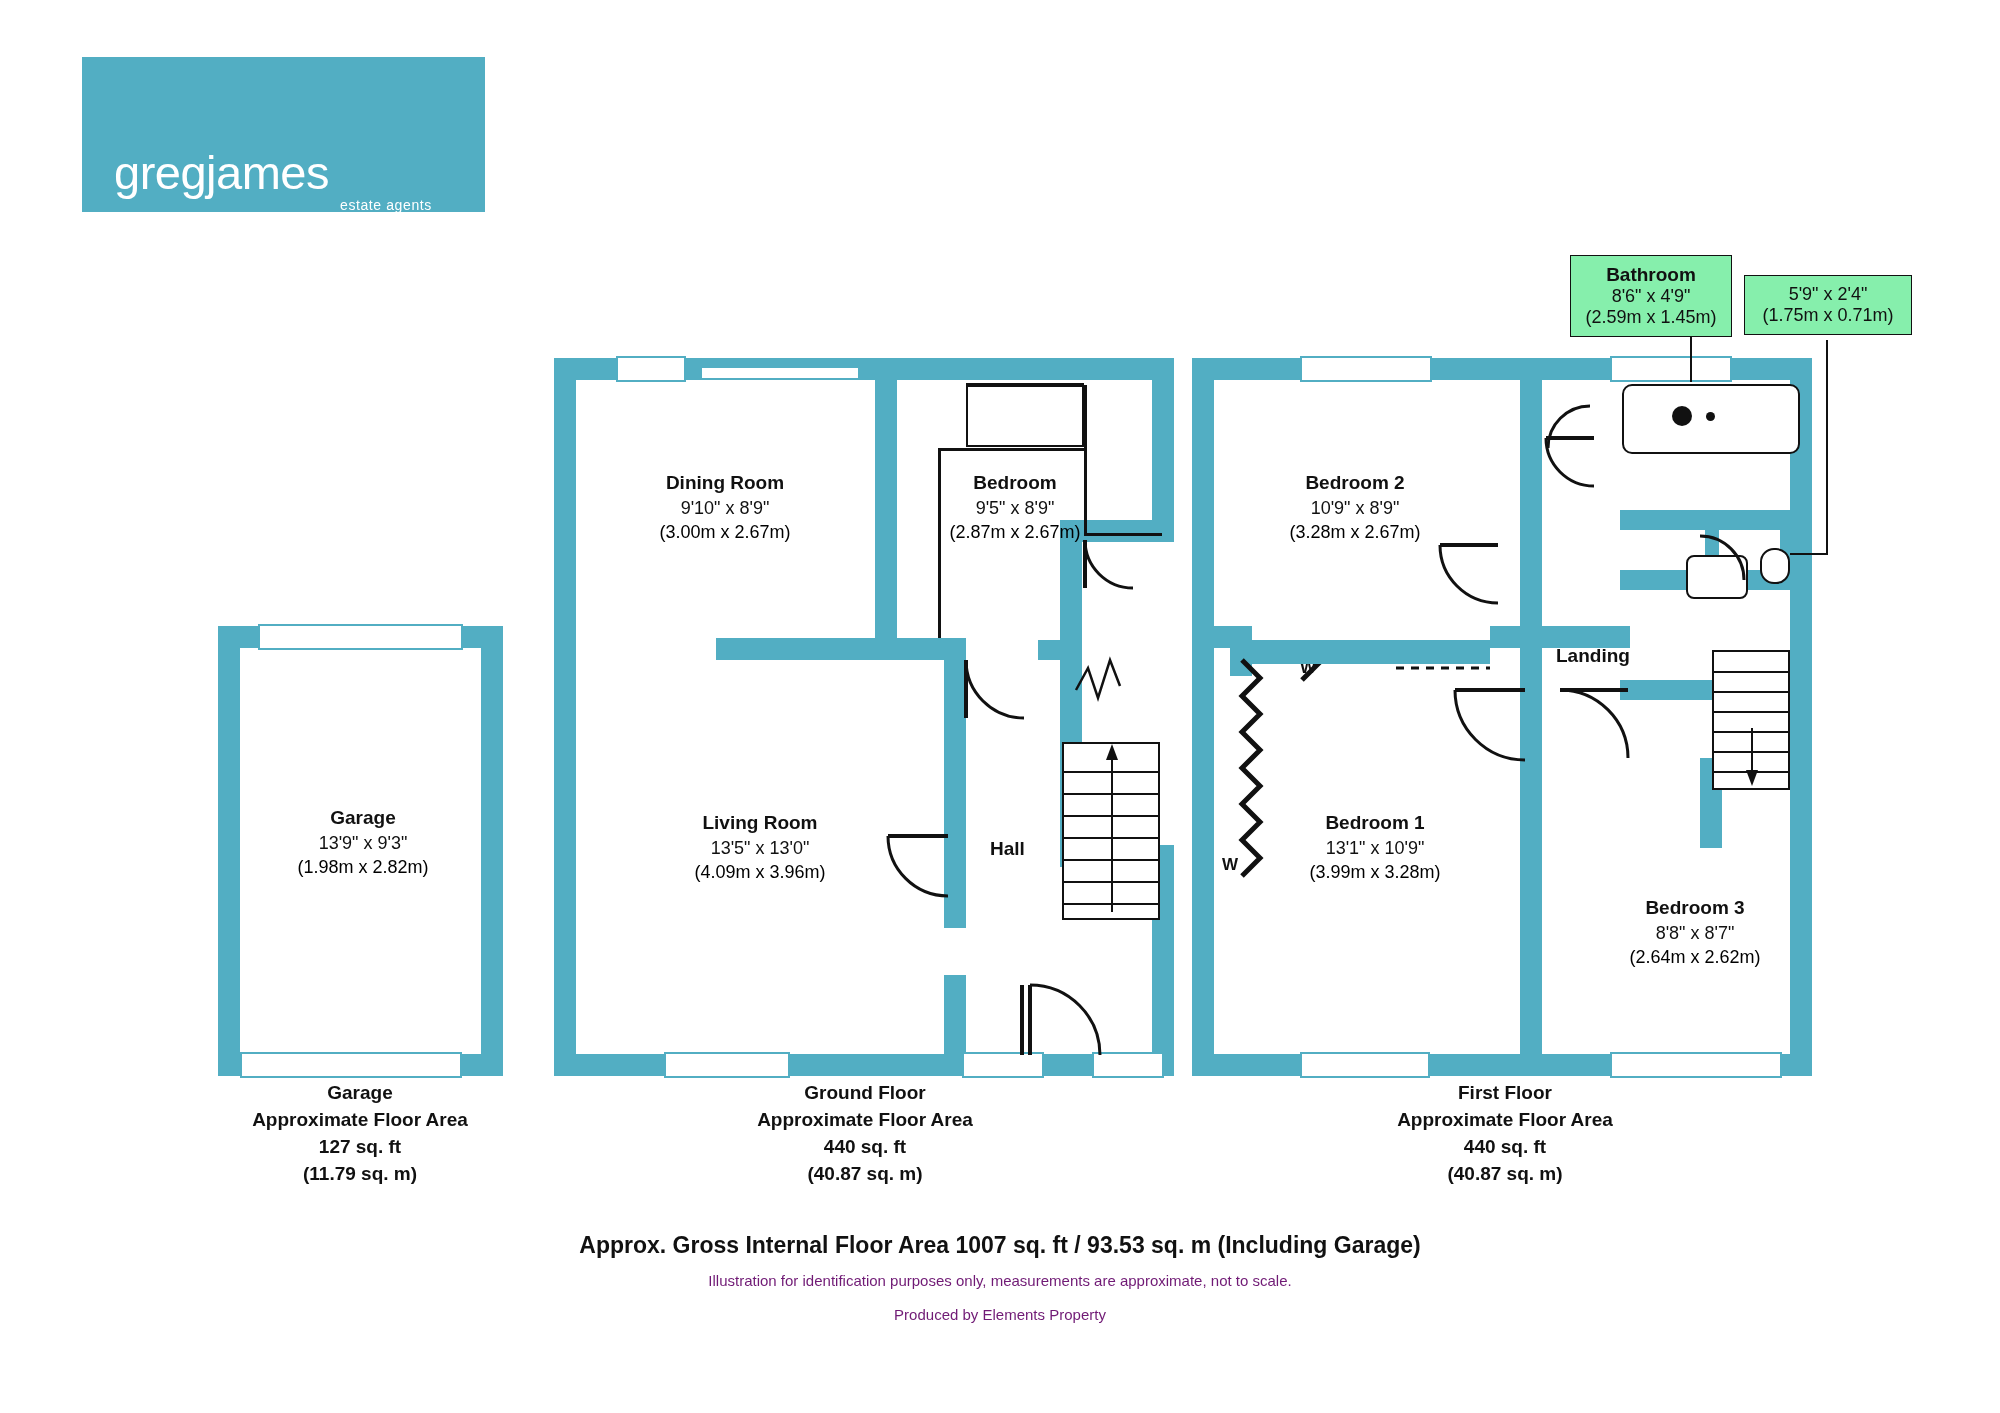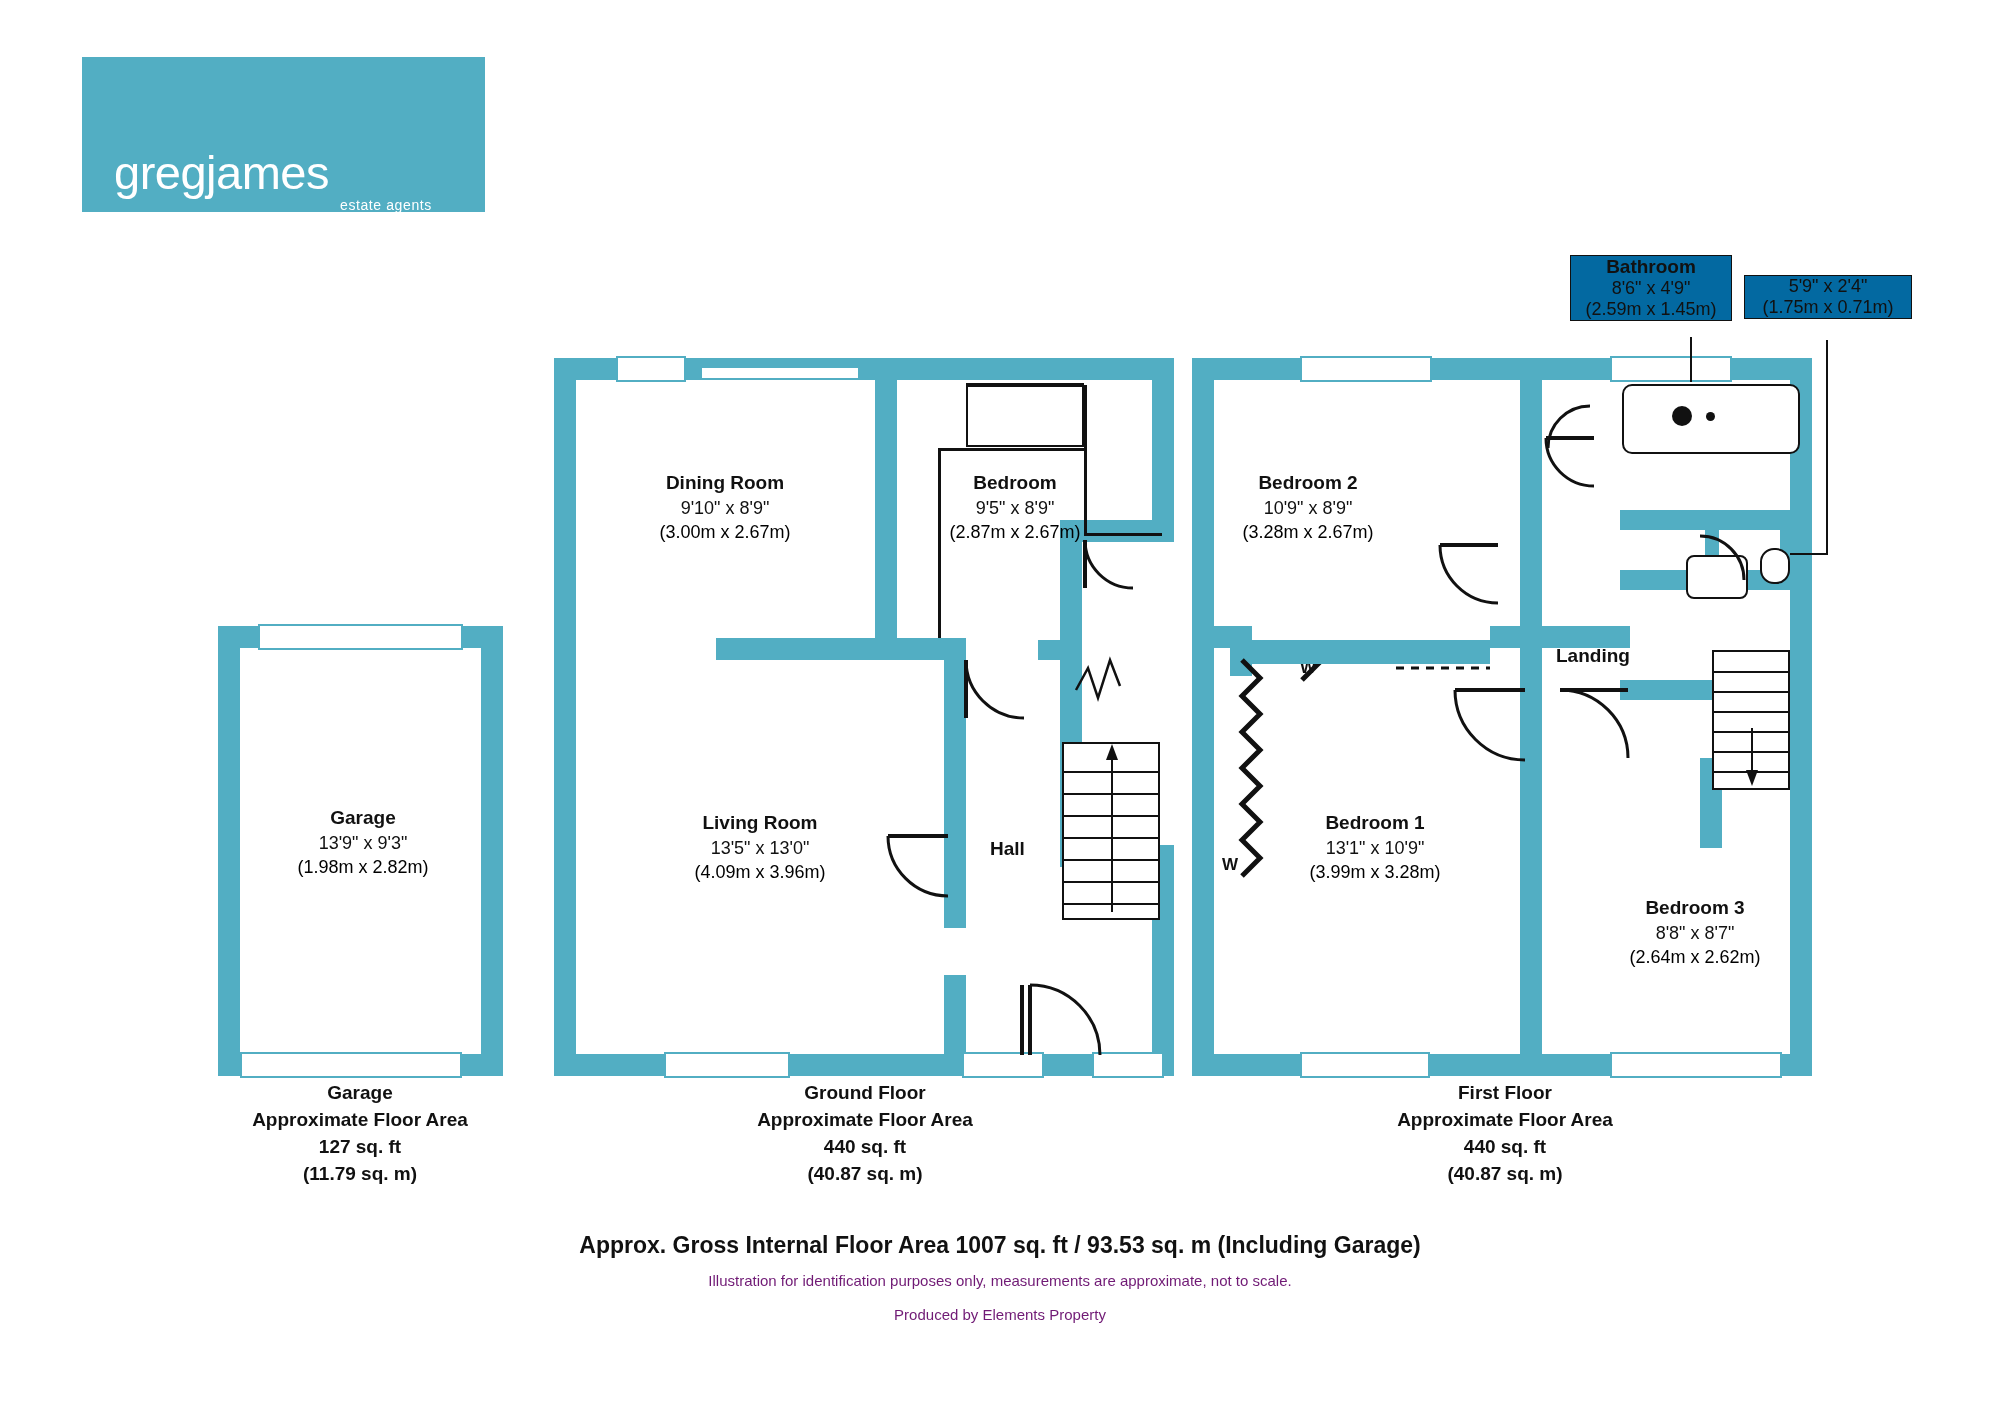--- a/index.html
+++ b/index.html
@@ -29,21 +29,21 @@
   }
   
   .wall{position:absolute;background:#52aec3;}
   .thinwall{position:absolute;background:#ffffff;border:2px solid #52aec3;box-sizing:border-box;}
   .blackline{position:absolute;background:#111111;}
   .room-label{position:absolute;text-align:center;line-height:1.35;}
   .room-label .nm{font-weight:bold;font-size:19px;color:#111;}
   .room-label .d1{font-size:18px;color:#111;}
   .room-label .d2{font-size:18px;color:#000000;}
   .plan-caption{position:absolute;text-align:center;font-weight:bold;font-size:19px;line-height:1.42;color:#111;}
-  .callout{position:absolute;border:1.5px solid #111;background:#0369a1;text-align:center;padding:0 10px;box-sizing:border-box;}
+  .callout{position:absolute;border:1.5px solid #111;background:#86efac;text-align:center;padding:8px 10px;box-sizing:border-box;}
   .callout .nm{font-weight:bold;font-size:19px;}
   .callout .d{font-size:18px;}
   .leader{position:absolute;background:#111;}
   .wmark{position:absolute;font-weight:bold;font-size:17px;color:#111;}
   .footer-main{position:absolute;width:100%;text-align:center;font-weight:bold;font-size:23px;color:#111;}
   .footer-sub{position:absolute;width:100%;text-align:center;font-size:15px;color:#701a75;}
   .hall{position:absolute;font-weight:bold;font-size:19px;}
   .landing{position:absolute;font-weight:bold;font-size:19px;}
   svg.overlay{position:absolute;left:0;top:0;width:2000px;height:1413px;pointer-events:none;}
 </style>
@@ -174,21 +174,21 @@
   <div style="position:absolute;left:1706px;top:412px;width:9px;height:9px;background:#111;border-radius:50%;"></div>
 
   <div style="position:absolute;left:1686px;top:555px;width:62px;height:44px;border:2.5px solid #111;border-radius:8px;box-sizing:border-box;background:#fff;"></div>
   <div style="position:absolute;left:1760px;top:548px;width:30px;height:36px;border:2.5px solid #111;border-radius:14px;box-sizing:border-box;background:#fff;"></div>
 
   <div style="position:absolute;left:1712px;top:650px;width:78px;height:140px;border:2px solid #111;box-sizing:border-box;background:#fff;"></div>
 
   <div class="wmark" style="left:1300px;top:658px;">W</div>
   <div class="wmark" style="left:1222px;top:855px;">W</div>
 
-  <div class="room-label" style="left:1173px;top:470px;width:270px;">
+  <div class="room-label" style="left:1220px;top:470px;width:270px;">
     <div class="nm">Bedroom 2</div>
     <div class="d1">10'9" x 8'9"</div>
     <div class="d2">(3.28m x 2.67m)</div>
   </div>
 
   <div class="room-label" style="left:1240px;top:810px;width:270px;">
     <div class="nm">Bedroom 1</div>
     <div class="d1">13'1" x 10'9"</div>
     <div class="d2">(3.99m x 3.28m)</div>
   </div>

